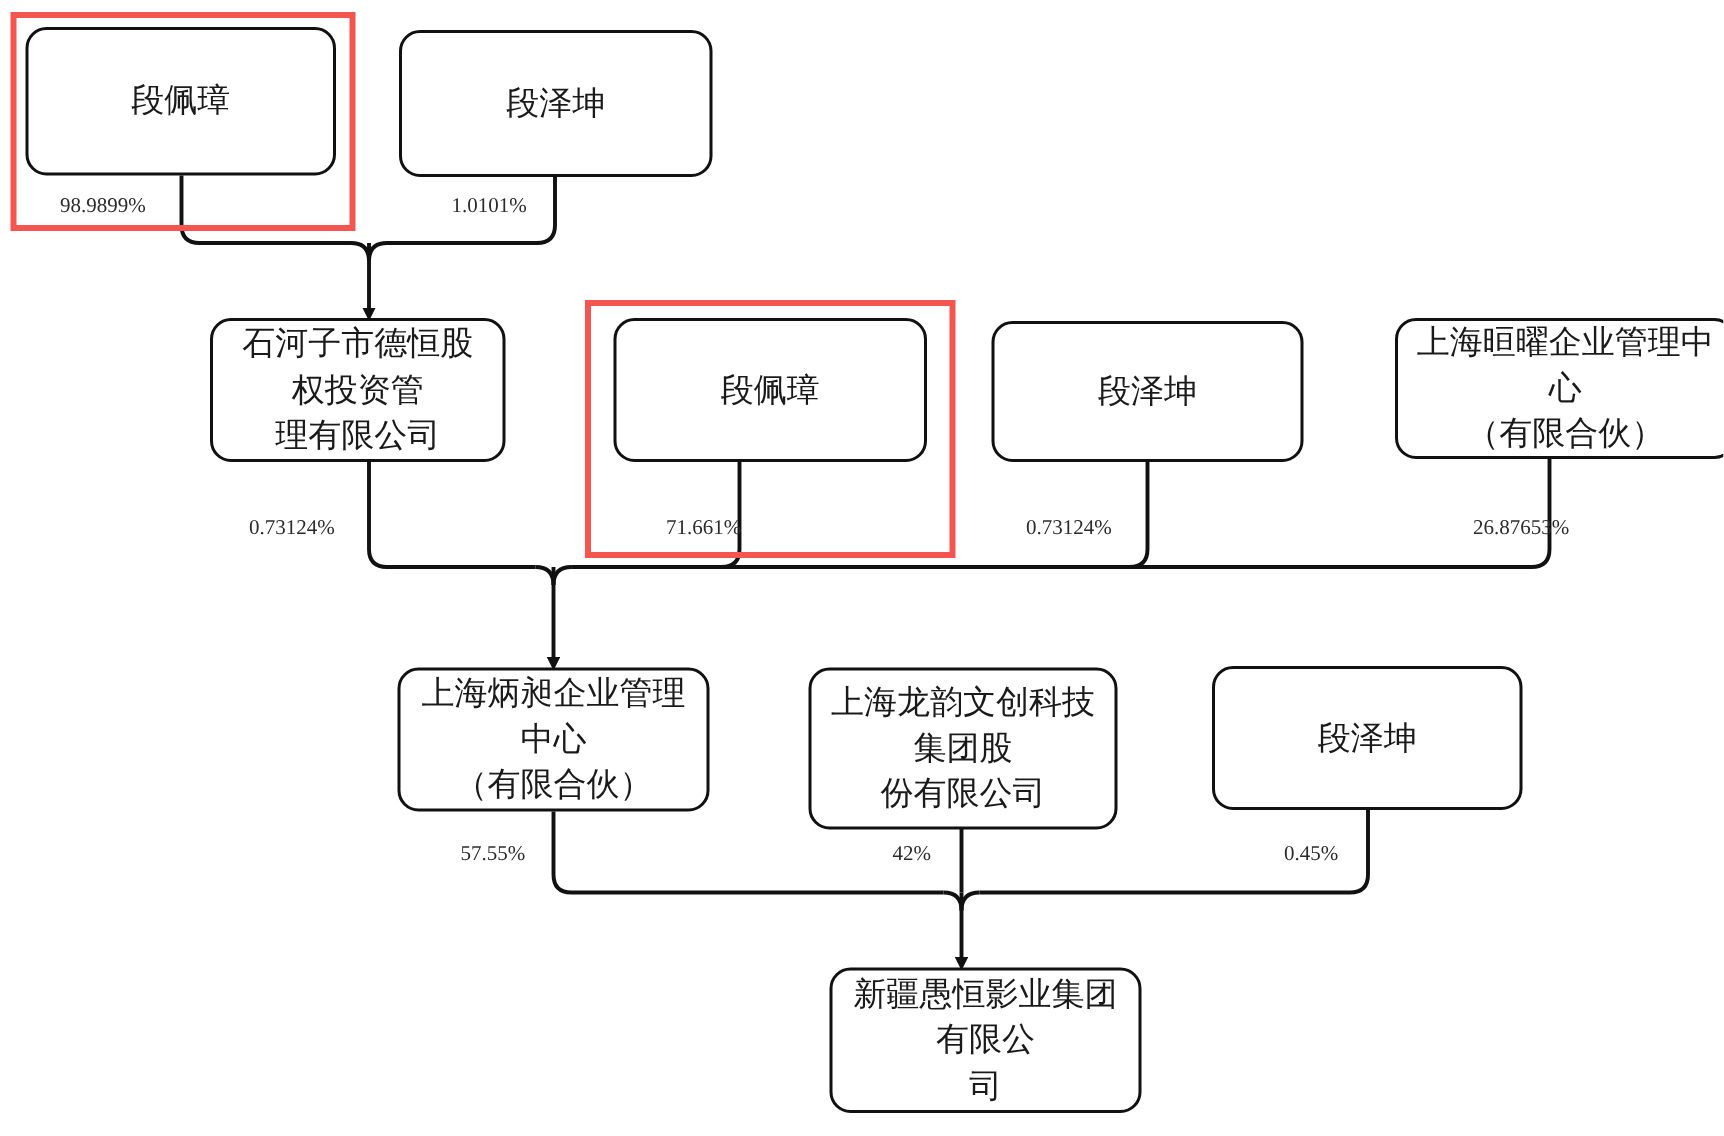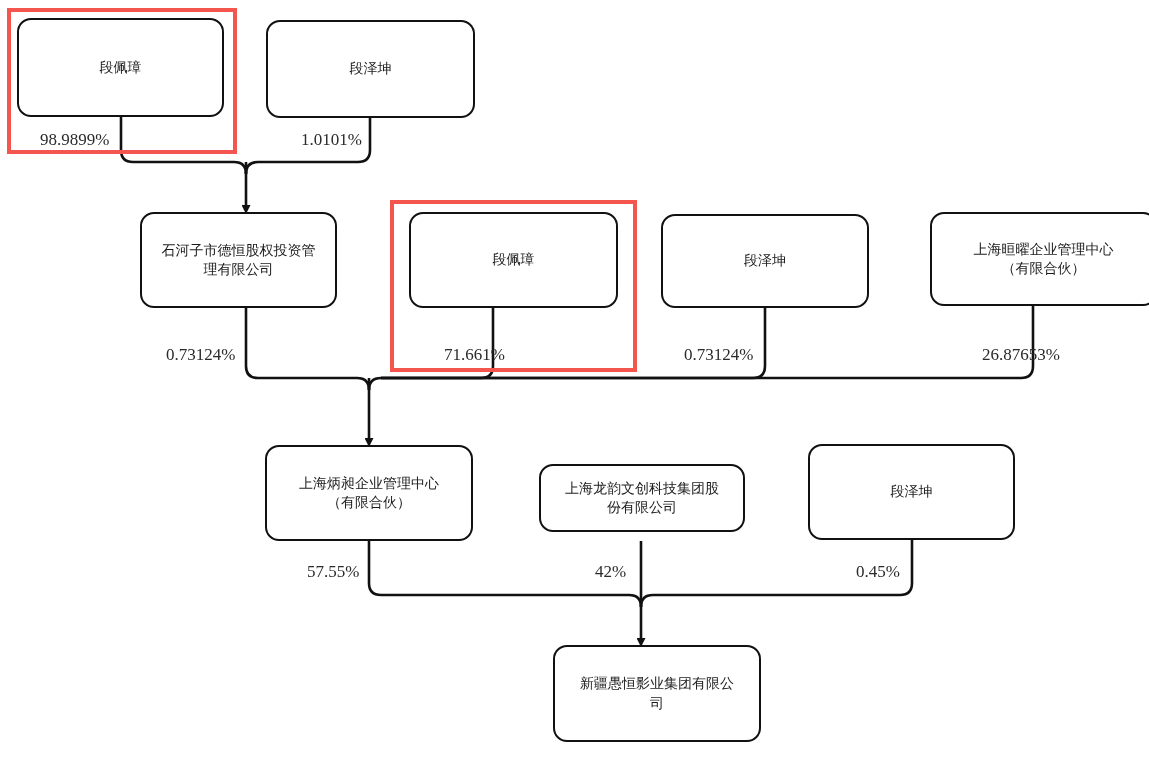--- a/index.html
+++ b/index.html
@@ -29,32 +29,32 @@
     box-sizing: border-box;
     border: 2px solid #111111;
     border-radius: 14px;
     background: #ffffff;
     display: flex;
     align-items: center;
     justify-content: center;
     text-align: center;
     line-height: 1.38;
     color: #1a1a1a;
-    font-size: 14px;
+    font-size: 22px;
     padding: 2px 10px;
     font-family: "Liberation Serif", "DejaVu Serif", serif;
   }
   .node-label {
     display: block;
     width: 100%;
     white-space: pre-line;
   }
   .edge-label {
     position: absolute;
-    font-size: 17px;
+    font-size: 14px;
     color: #2b2b2b;
     white-space: nowrap;
     font-family: "Liberation Serif", "DejaVu Serif", serif;
   }
   .highlight-rect {
     position: absolute;
     box-sizing: border-box;
     border: 4px solid #f4554f;
     background: transparent;
     pointer-events: none;
@@ -111,21 +111,21 @@
         <span class="node-label">段泽坤</span>
       </div>
       <div class="node-box" style="left: 930px; top: 212px; width: 227px; height: 94px; border-color: rgb(17, 17, 17);">
         <span class="node-label">上海晅曜企业管理中心
 （有限合伙）</span>
       </div>
       <div class="node-box" style="left: 265px; top: 445px; width: 208px; height: 96px; border-color: rgb(17, 17, 17); padding-left: 10px;">
         <span class="node-label">上海炳昶企业管理中心
 （有限合伙）</span>
       </div>
-      <div class="node-box" style="left: 539px; top: 464px; width: 206px; height: 68px; border-color: rgb(17, 17, 17);">
+      <div class="node-box" style="left: 539px; top: 445px; width: 206px; height: 108px; border-color: rgb(17, 17, 17);">
         <span class="node-label">上海龙韵文创科技集团股
 份有限公司</span>
       </div>
       <div class="node-box" style="left: 808px; top: 444px; width: 207px; height: 96px; border-color: rgb(17, 17, 17);">
         <span class="node-label">段泽坤</span>
       </div>
       <div class="node-box" style="left: 537px; top: 645px; width: 208px; height: 97px; border-color: rgb(17, 17, 17); margin-left: 16px;">
         <span class="node-label">新疆愚恒影业集团有限公
 司</span>
       </div>

